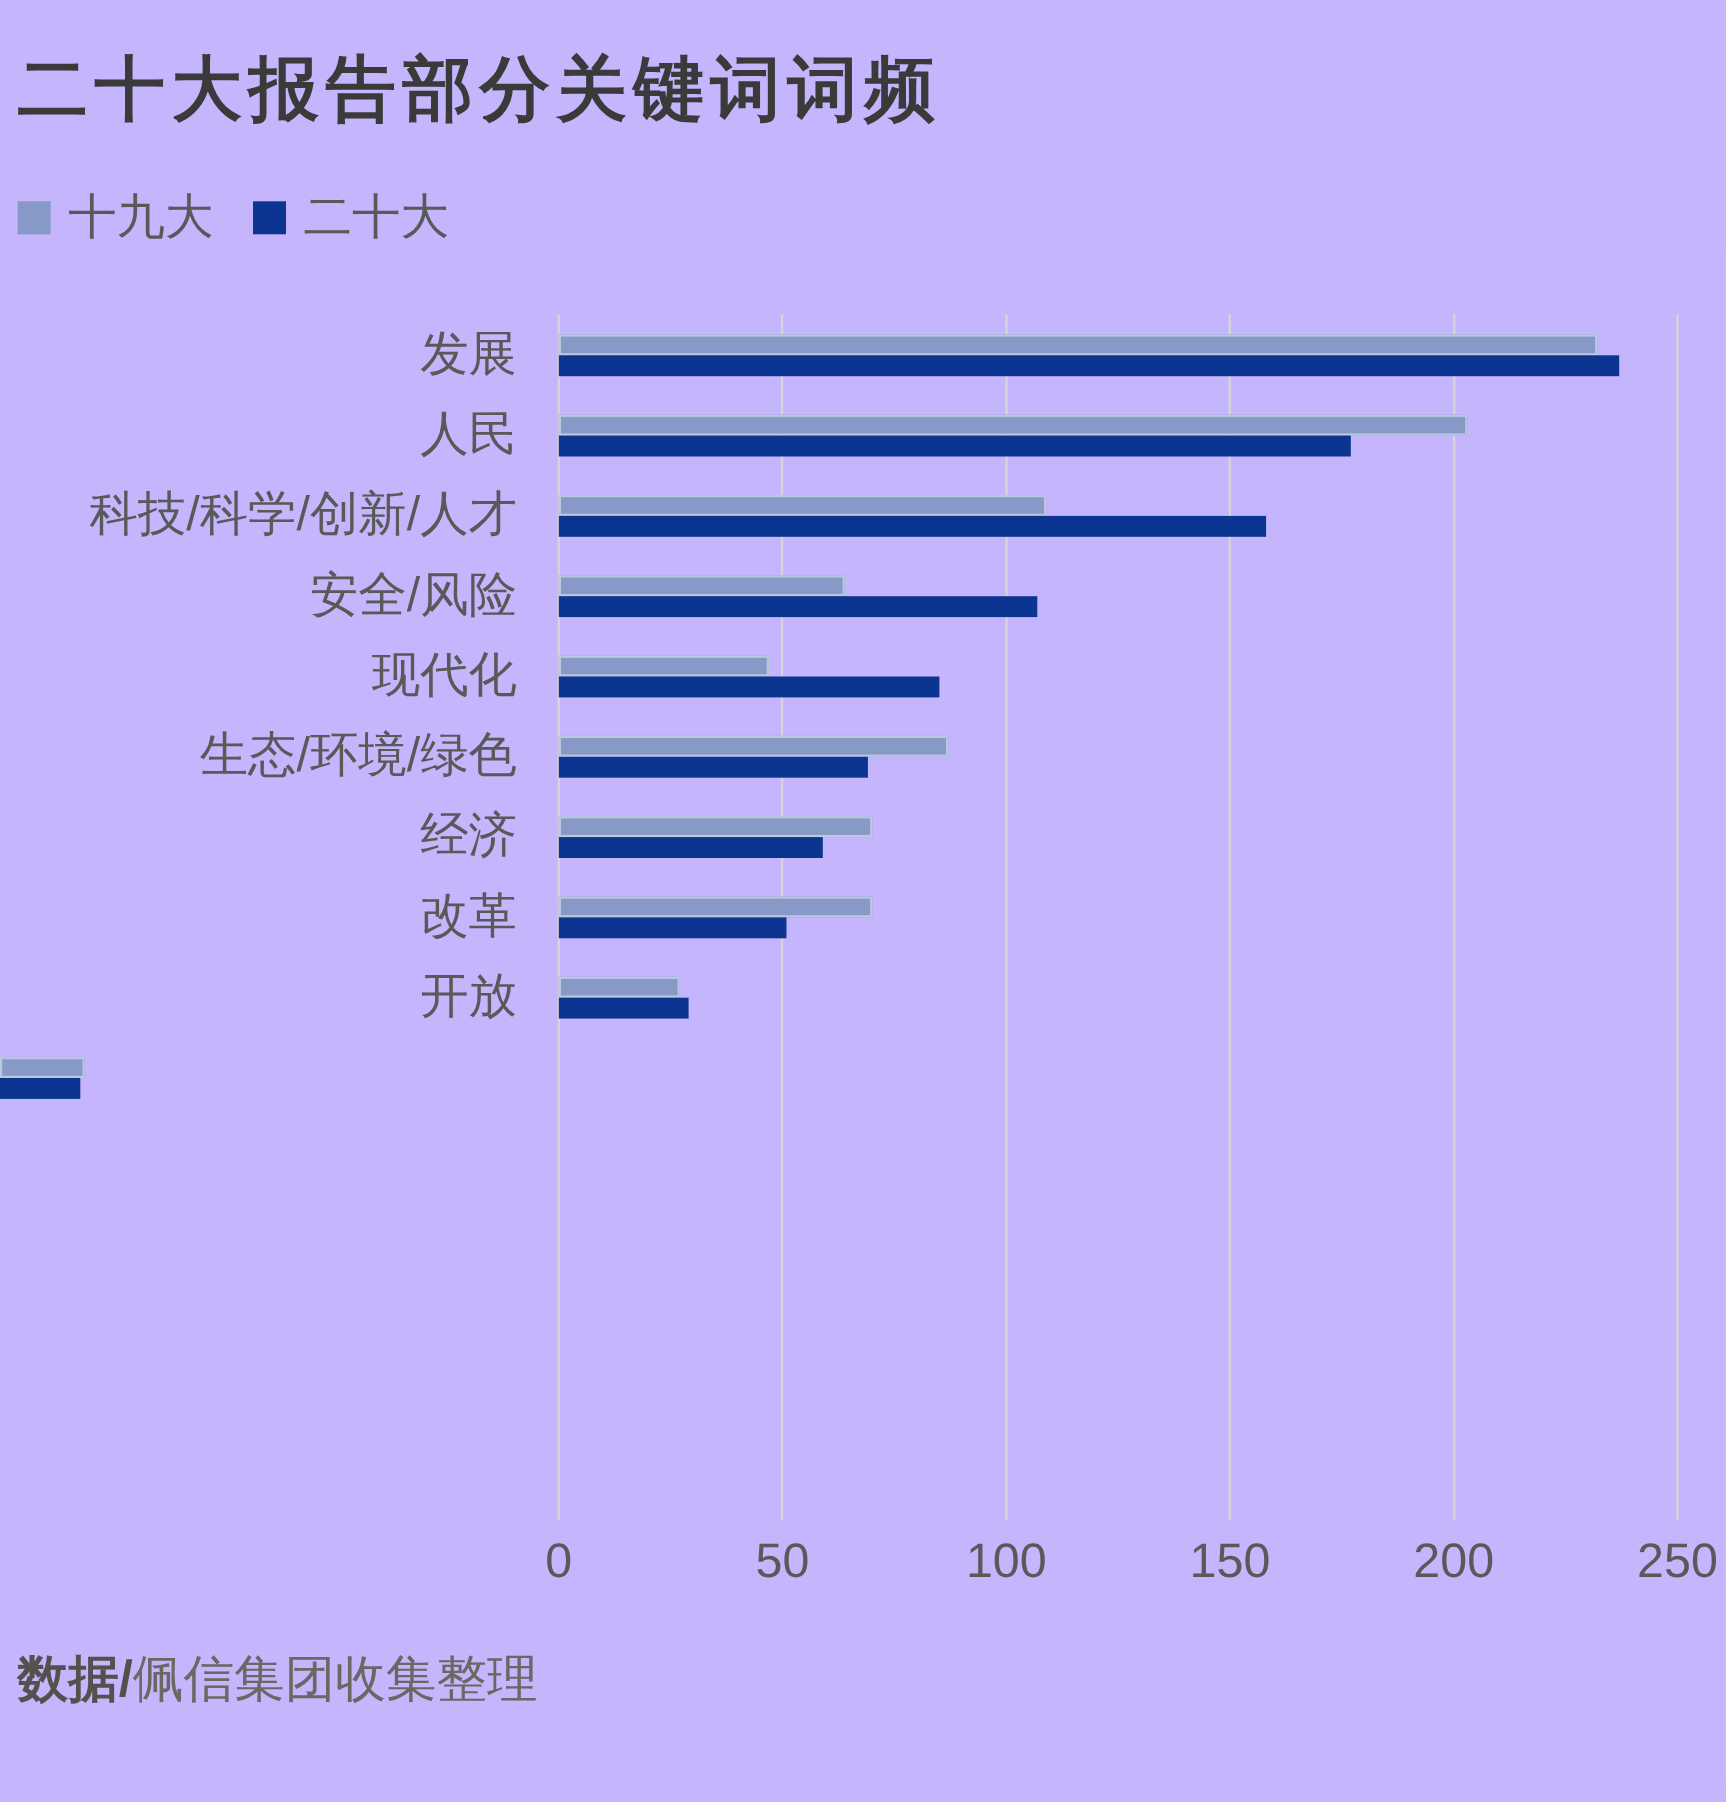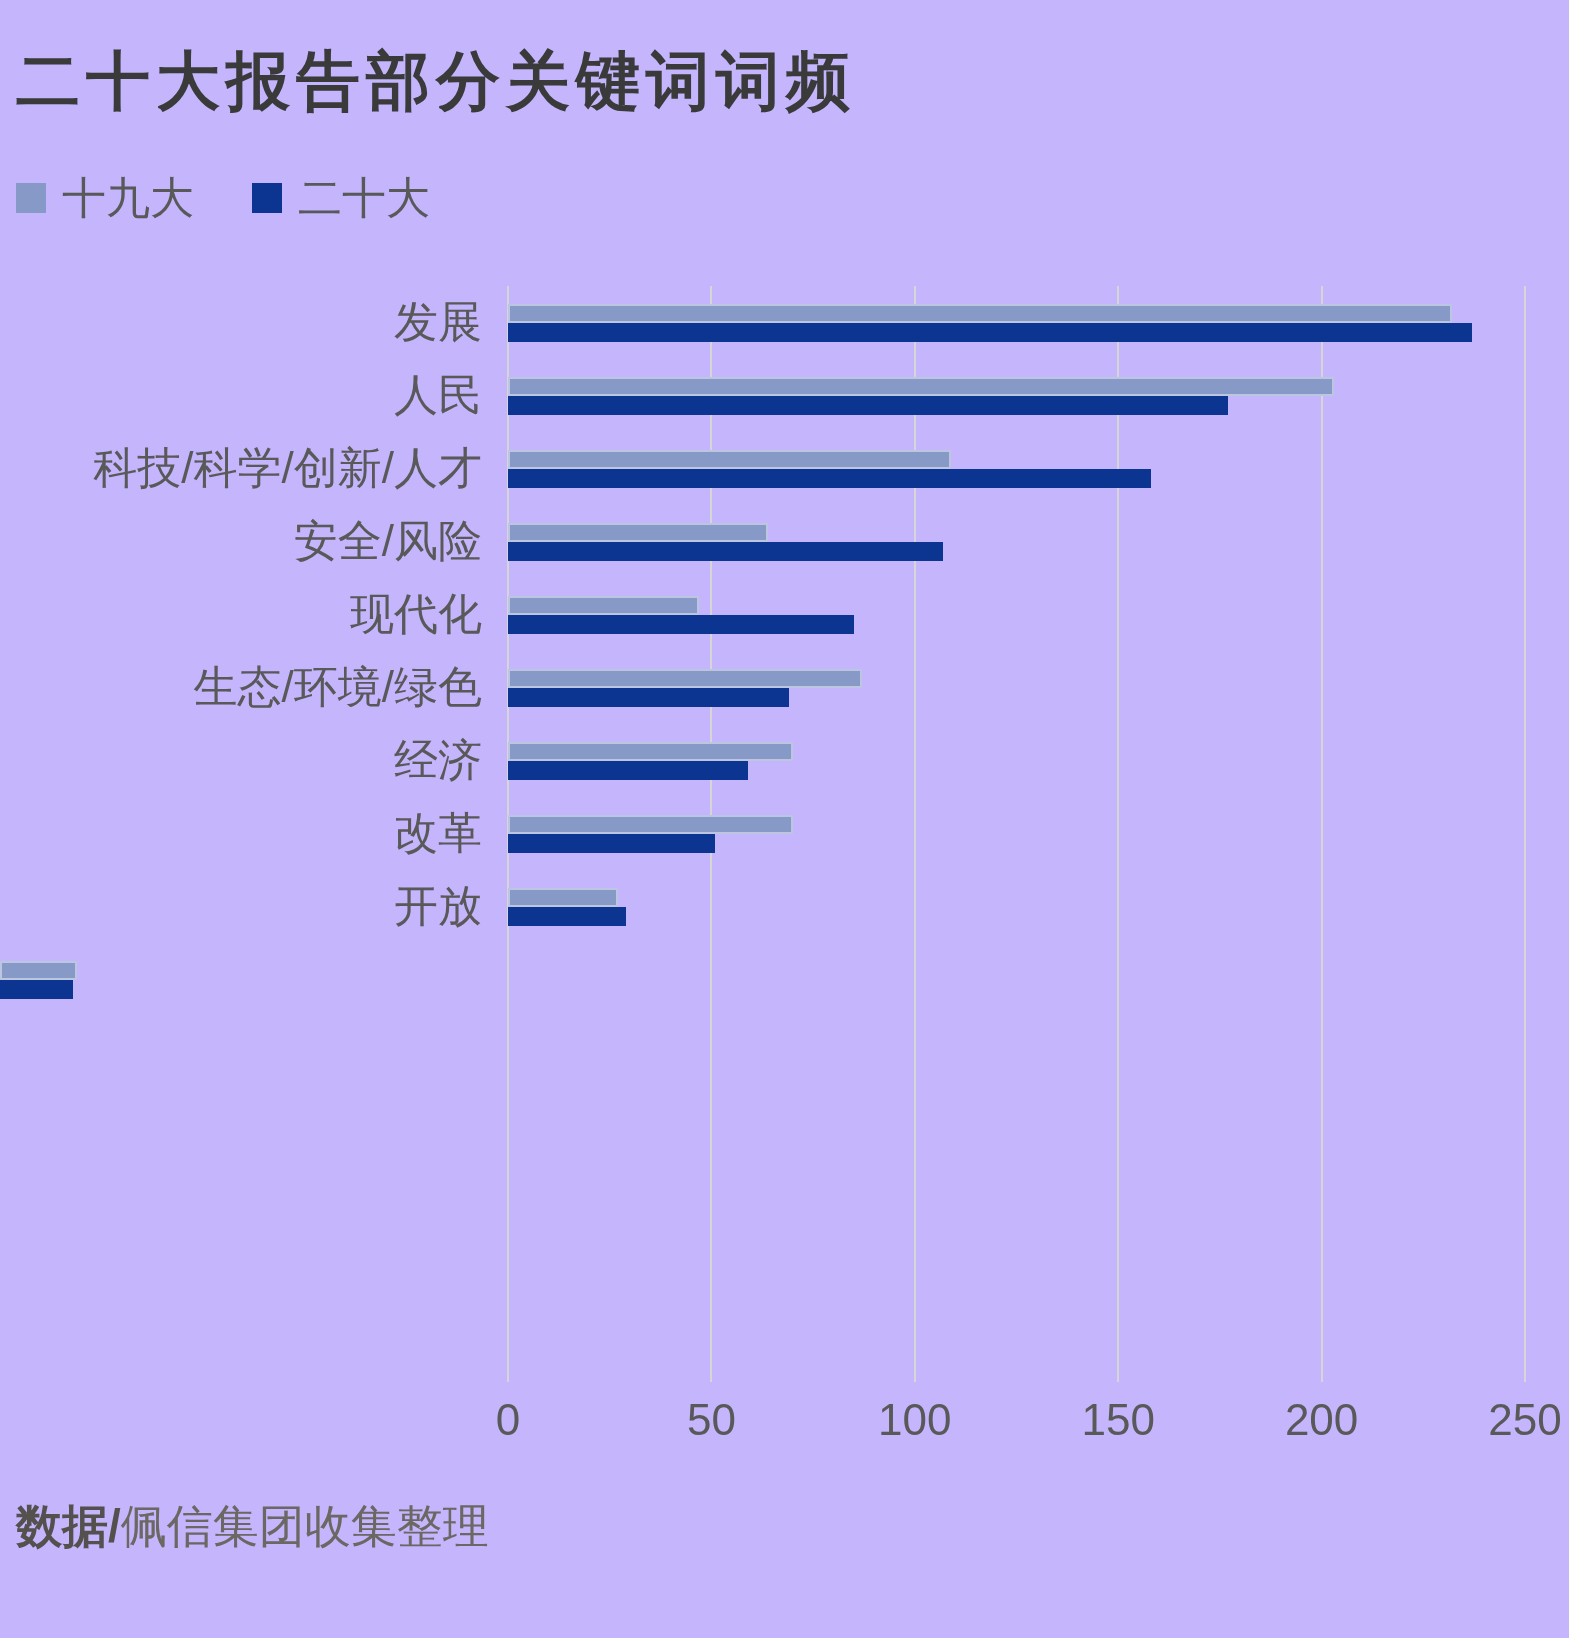--- a/index.html
+++ b/index.html
@@ -8,32 +8,32 @@
     font-family:"Liberation Sans","DejaVu Sans",sans-serif;
   }
   .page { position:absolute; inset:0; background:#c4b5fd; }
 
   .chart-title {
     position:absolute; left:16px; top:38px; margin:0;
     font-size:64px; font-weight:bold; color:#3a3a3a; letter-spacing:6px;
     white-space:nowrap;
   }
 
-  .legend { position:absolute; left:16px; top:176px; display:flex; align-items:flex-start; gap:58px; }
+  .legend { position:absolute; left:16px; top:176px; display:flex; align-items:flex-start; gap:36px; }
   .legend-item { display:flex; align-items:center; gap:16px; }
   .legend-swatch { width:30px; height:30px; display:inline-block; }
   .legend-label { font-size:44px; color:#595959; line-height:1; }
 
   .chart { position:absolute; top:286px; left:0; width:1569px; height:1096px; }
   .gridlines { position:absolute; left:508px; top:0; width:1017px; height:1096px; }
   .gridline { position:absolute; top:0; bottom:0; width:2px; background:#d6d6d6; transform:translateX(-1px); }
   .rows { position:absolute; left:0; top:0; width:1525px; }
   .row { display:flex; align-items:center; height:73px; position:relative; }
   .cat-label {
-    width:508px; box-sizing:border-box; padding-right:26px;
+    width:508px; box-sizing:border-box; padding-right:38px;
     text-align:right; font-size:44px; color:#595959; line-height:1.05; white-space:nowrap;
   }
   .bars { width:1017px; height:38px; position:relative; }
   .bar { height:19px; }
   .bar-a { border:2px solid #bcc6e0; box-sizing:border-box; }
 
   .xaxis { position:absolute; left:508px; top:1398px; width:1017px; height:54px; }
   .tick { position:absolute; top:0; transform:translateX(-50%); font-size:44px; color:#595959; line-height:1; }
 
   .source { position:absolute; left:16px; top:1496px; font-size:46px; color:#6b6763; white-space:nowrap; }

